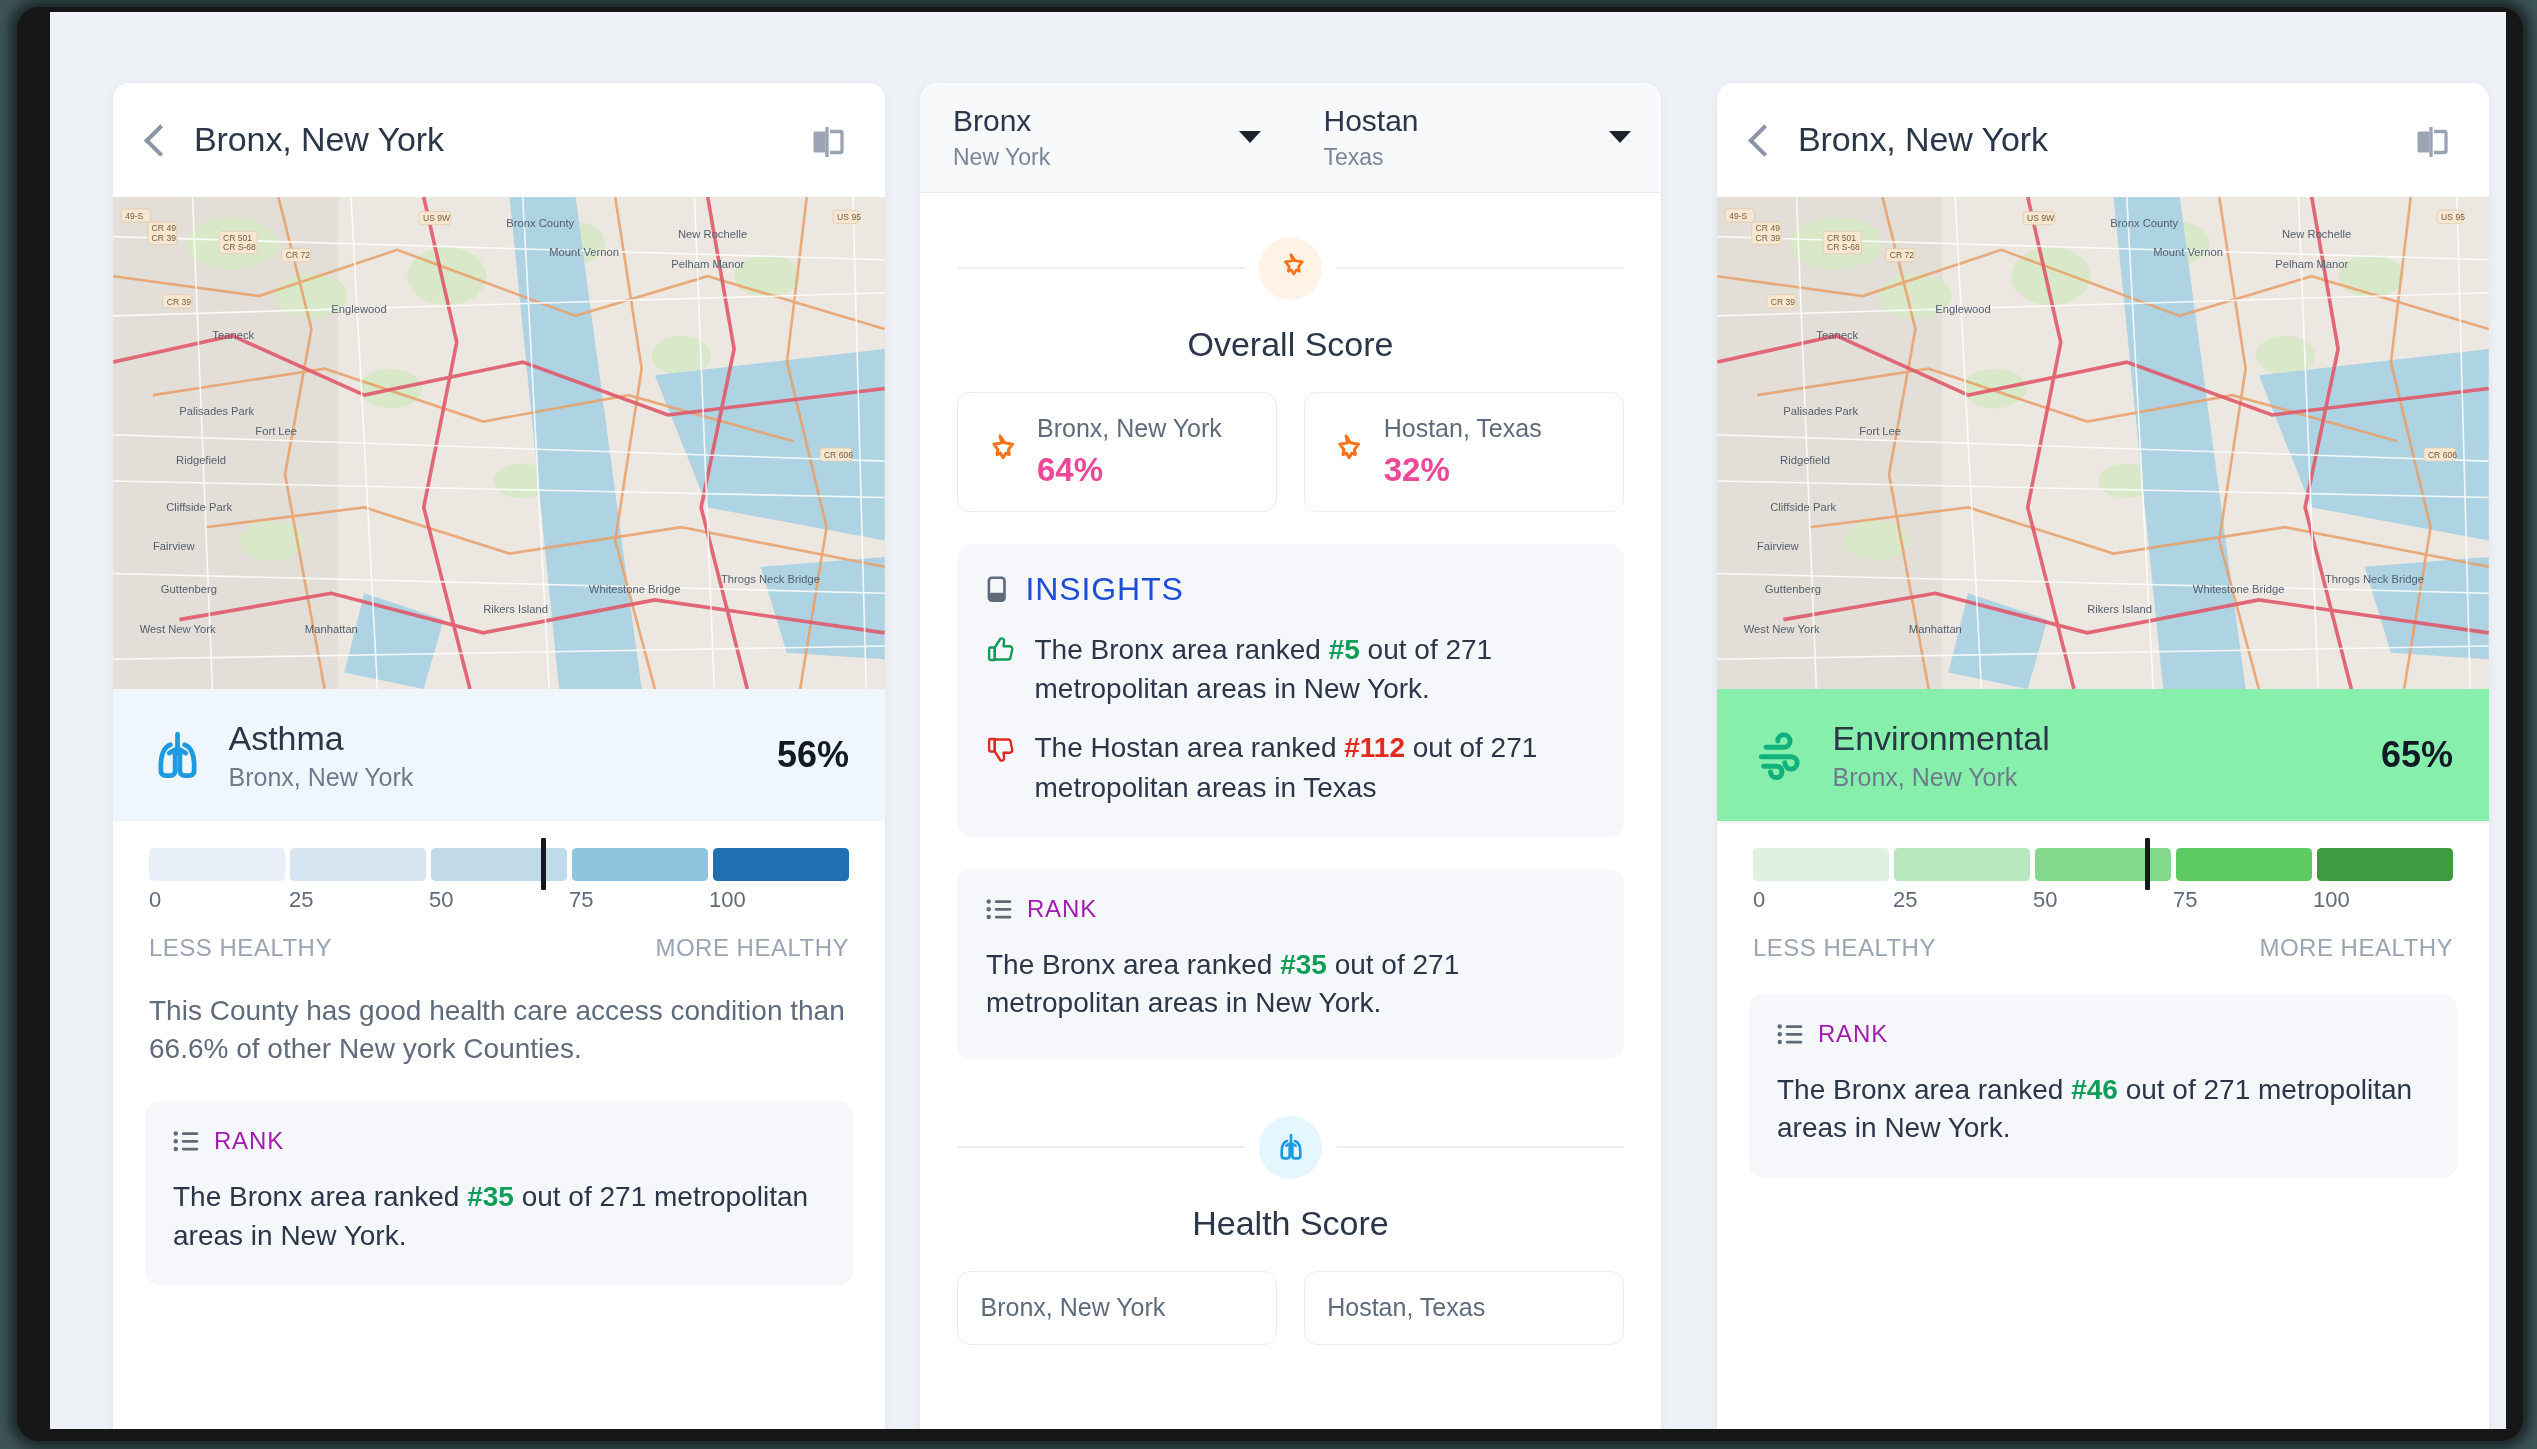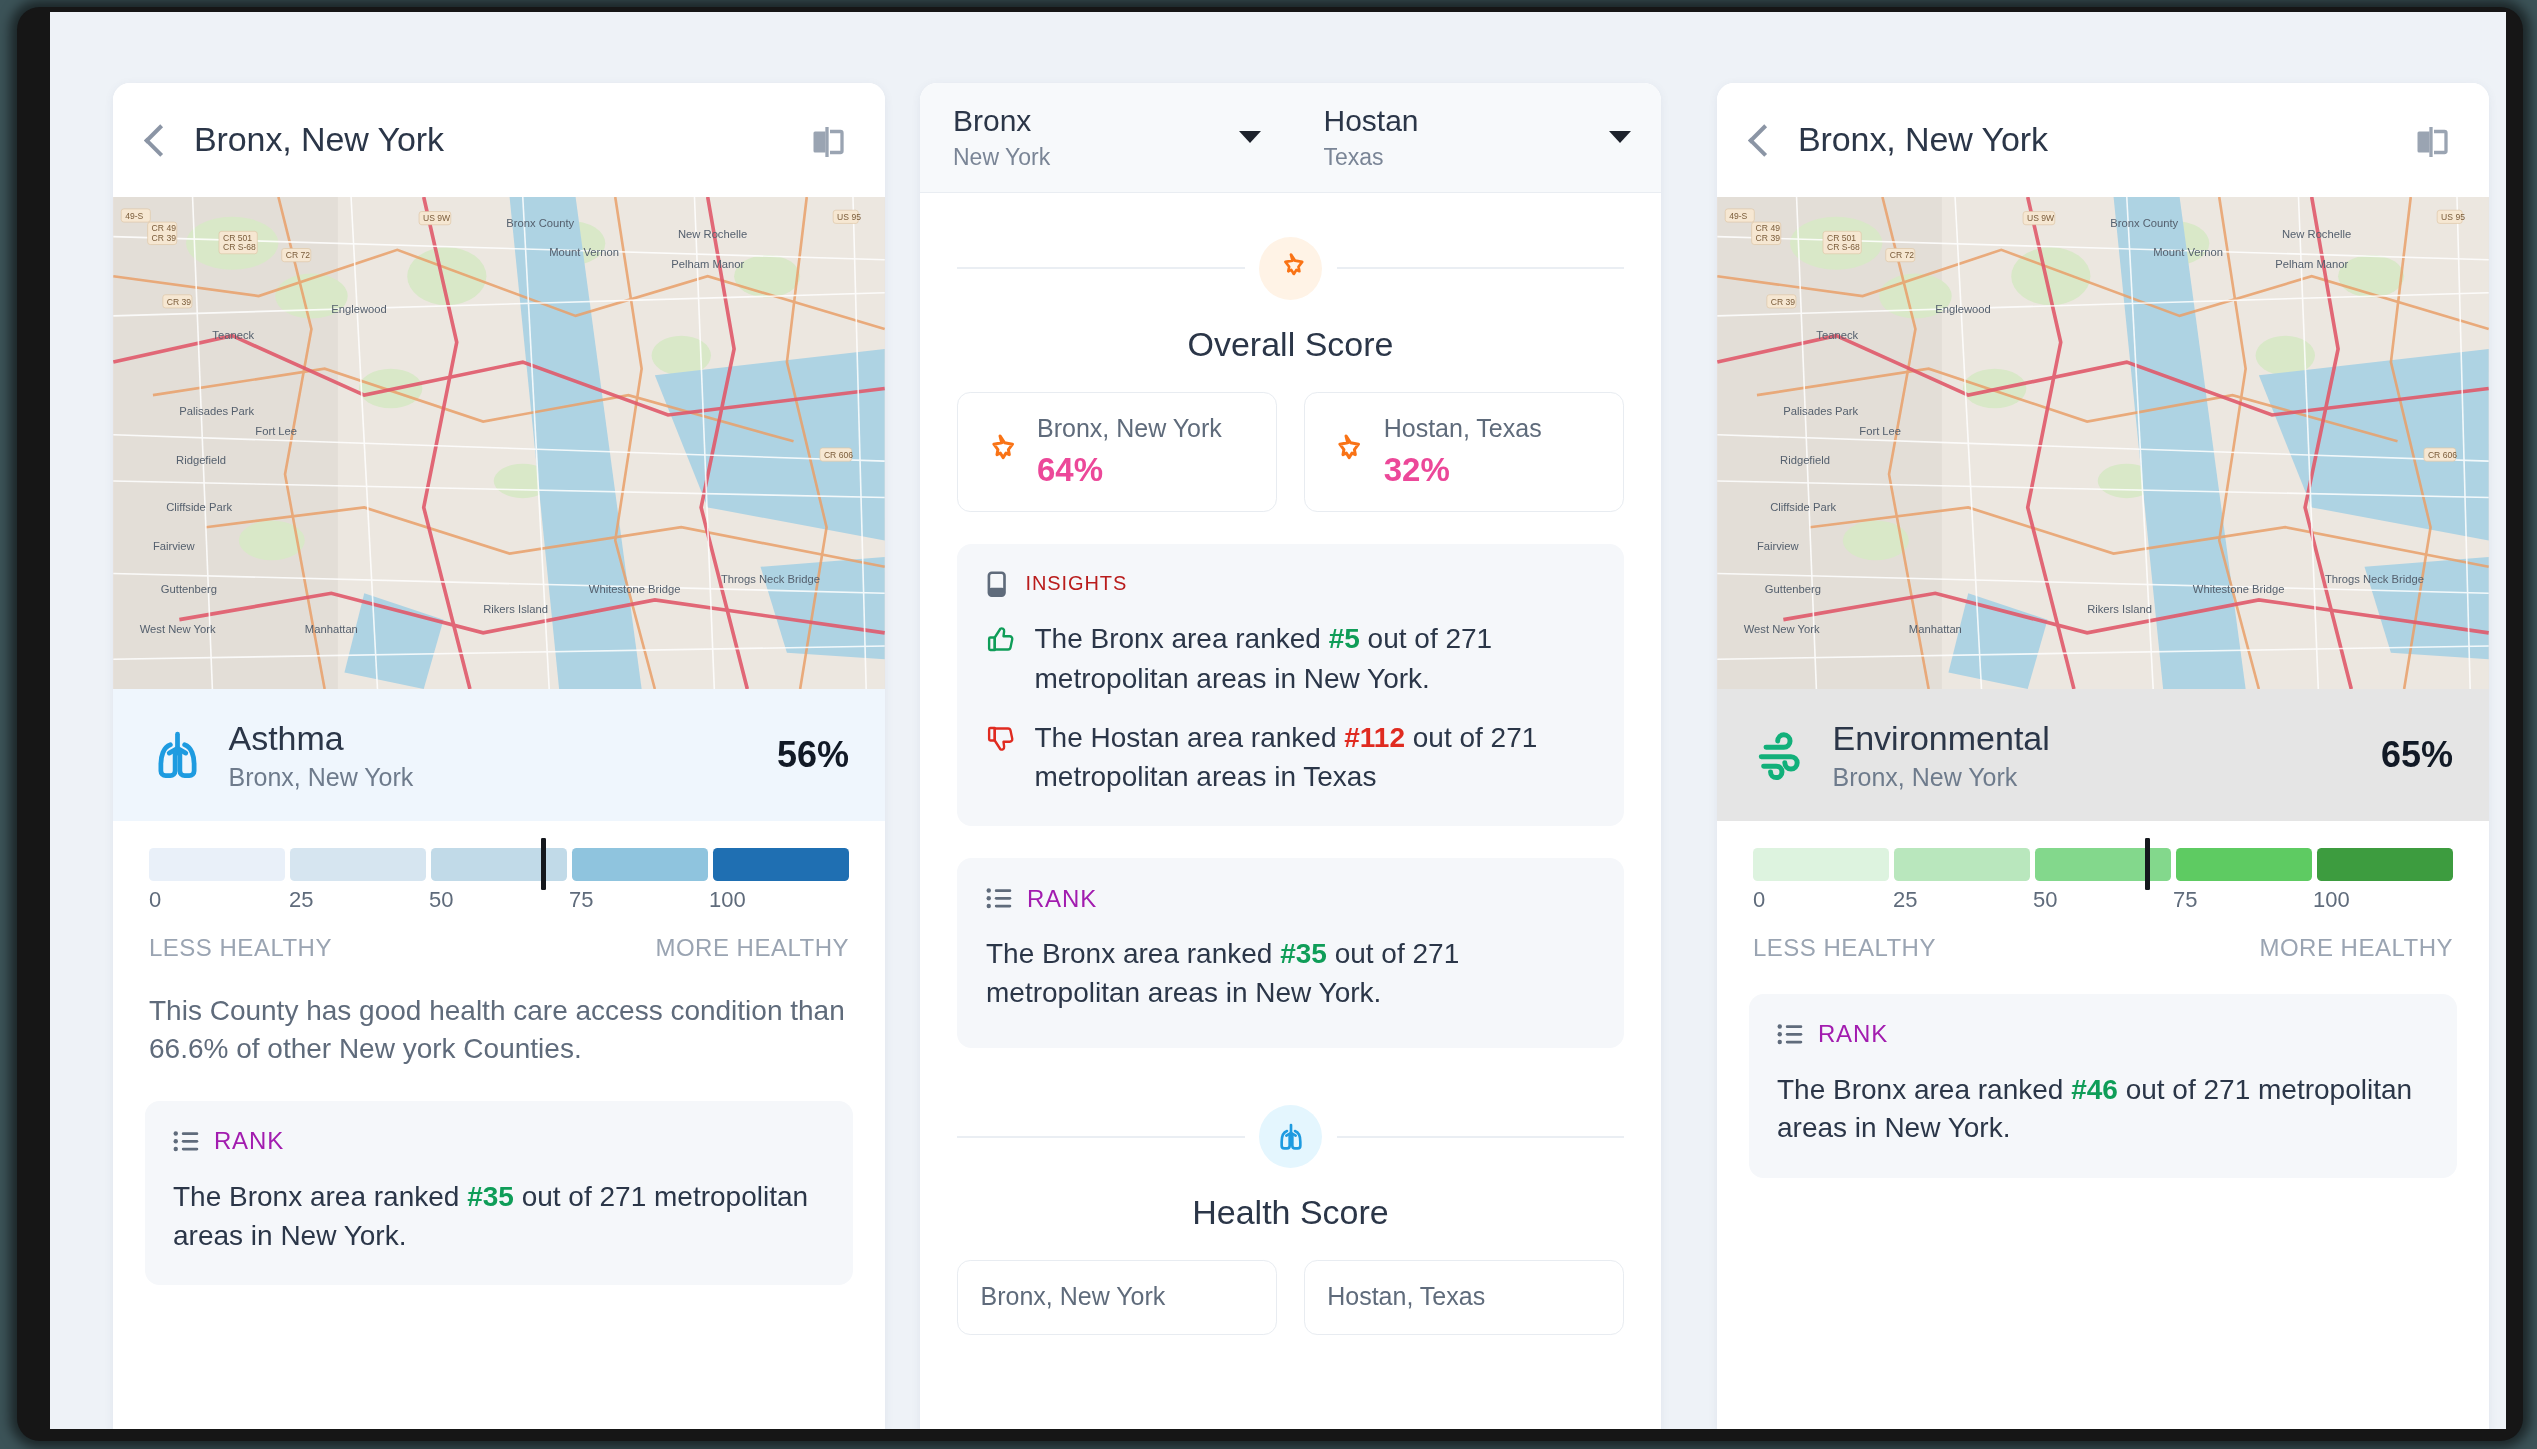--- a/index.html
+++ b/index.html
@@ -71,21 +71,21 @@
   }
   .map svg { display:block; }
 
   
   .metric-head {
     display: flex; align-items: center;
     padding: 29px 36px 29px 36px;
     min-height: 112px;
   }
   .metric-head.blue  { background: #eff6fd; }
-  .metric-head.green { background: #e5e5e5; }
+  .metric-head.green { background: #86efac; }
   .metric-icon { width: 57px; height: 57px; flex: none; margin-right: 22.5px; }
   .metric-txt { flex: 1 1 auto; }
   .metric-name { font-size: 34px; color: #2b3648; line-height: 1.18; }
   .metric-sub { font-size: 25px; color: #6e7b8c; margin-top: 5.3px; }
   .metric-pct { font-size: 36px; font-weight: bold; color: #121a26; white-space: nowrap; }
 
   
   .scale-wrap { padding: 26.4px 36px 0 36px; }
   .scale-bar { display: flex; gap: 5.3px; position: relative; }
   .seg { flex: 1 1 0; height: 33px; border-radius: 4.6px; }
@@ -184,21 +184,21 @@
 
   
   .insights-card {
     margin: 32px 37px 0 37px;
     background: #f5f7fa;
     border-radius: 14.5px;
     padding: 26.4px 29px 30px 29px;
   }
   .ins-head { display: flex; align-items: center; gap: 14.5px; margin-bottom: 22.5px; }
   .monitor-icon { width: 25px; height: 26.4px; flex: none; }
-  .ins-label { font-size: 20px; letter-spacing: 0.9px; color: #b91c1c; }
+  .ins-label { font-size: 32px; letter-spacing: 0.9px; color: #1d4ed8; }
   .ins-row { display: flex; gap: 18.5px; margin-top: 20px; align-items: flex-start; justify-content: space-between; }
   .thumb-icon { width: 30px; height: 30px; flex: none; margin-top: 5.3px; }
   .ins-text { font-size: 28px; line-height: 1.4; color: #2b3648; }
 
   .mid-rank-card {
     margin: 32px 37px 0 37px;
     background: #f5f7fa;
     border-radius: 14.5px;
     padding: 26.4px 29px 36px 29px;
   }

